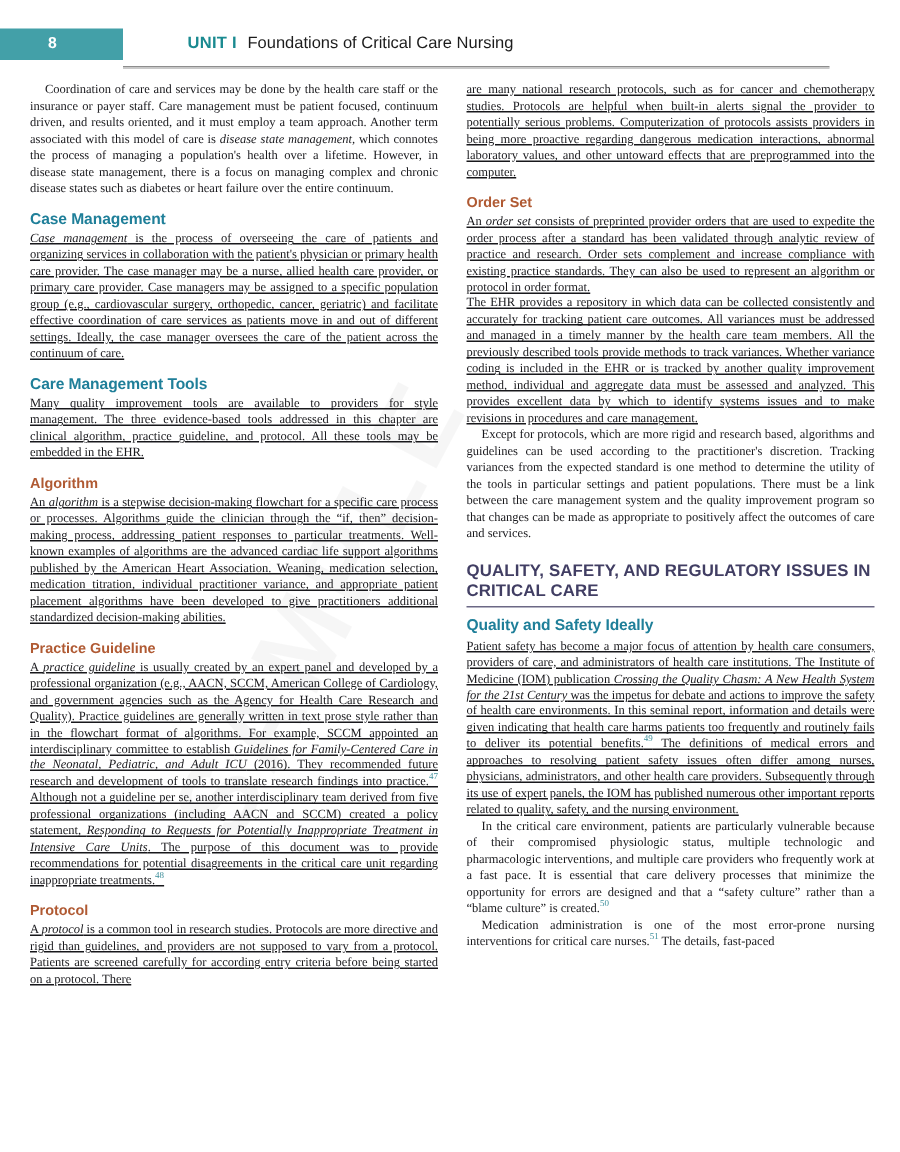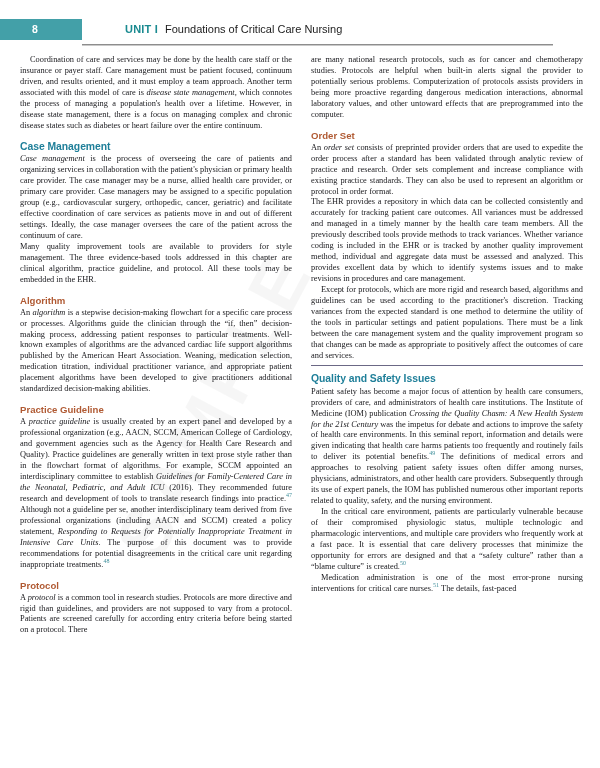--- a/index.html
+++ b/index.html
@@ -119,21 +119,21 @@
     font-size: 8.35px;
     line-height: 10.95px;
     text-align: justify;
     text-justify: inter-word;
     hyphens: none;
     color: #18181c;
     font-family: "Liberation Serif", serif;
   }
   p.body.indent { text-indent: 10px; }
   p.body.first  { text-indent: 10px; }
-  p.body.noindent { text-indent: 0; }
+  p.body.noindent { text-indent: 0; text-decoration: underline; }
 
   i, .it { font-style: italic; }
 
   sup.ref {
     color: #3f8f9b;
     font-size: 6px;
     vertical-align: super;
     line-height: 0;
     font-family: "Liberation Serif", serif;
   }
@@ -191,20 +191,21 @@
 
 <div class="columns">
 
   <div class="col">
 
     <p class="body first"><span>Coordination of care and services may be done by the health care staff or the insurance or payer staff. Care management must be patient focused, continuum driven, and results oriented, and it must employ a team approach. Another term associated with this model of care is </span><i>disease state management,</i><span> which connotes the process of managing a population's health over a lifetime. However, in disease state management, there is a focus on managing complex and chronic disease states such as diabetes or heart failure over the entire continuum.</span></p>
 
     <h2 class="b-head">Case Management</h2>
     <p class="body noindent"><i>Case management</i><span> is the process of overseeing the care of patients and organizing services in collaboration with the patient's physician or primary health care provider. The case manager may be a nurse, allied health care provider, or primary care provider. Case managers may be assigned to a specific population group (e.g., cardiovascular surgery, orthopedic, cancer, geriatric) and facilitate effective coordination of care services as patients move in and out of different settings. Ideally, the case manager oversees the care of the patient across the continuum of care.</span></p>
 
+    <h2 class="b-head">Care Management Tools</h2>
     <p class="body noindent">Many quality improvement tools are available to providers for style management. The three evidence-based tools addressed in this chapter are clinical algorithm, practice guideline, and protocol. All these tools may be embedded in the EHR.</p>
 
     <h3 class="c-head">Algorithm</h3>
     <p class="body noindent"><span>An </span><i>algorithm</i><span> is a stepwise decision-making flowchart for a specific care process or processes. Algorithms guide the clinician through the “if, then” decision-making process, addressing patient responses to particular treatments. Well-known examples of algorithms are the advanced cardiac life support algorithms published by the American Heart Association. Weaning, medication selection, medication titration, individual practitioner variance, and appropriate patient placement algorithms have been developed to give practitioners additional standardized decision-making abilities.</span></p>
 
     <h3 class="c-head">Practice Guideline</h3>
     <p class="body noindent"><span>A </span><i>practice guideline</i><span> is usually created by an expert panel and developed by a professional organization (e.g., AACN, SCCM, American College of Cardiology, and government agencies such as the Agency for Health Care Research and Quality). Practice guidelines are generally written in text prose style rather than in the flowchart format of algorithms. For example, SCCM appointed an interdisciplinary committee to establish </span><i>Guidelines for Family-Centered Care in the Neonatal, Pediatric, and Adult ICU</i><span> (2016). They recommended future research and development of tools to translate research findings into practice.</span><sup class="ref">47</sup><span> Although not a guideline per se, another interdisciplinary team derived from five professional organizations (including AACN and SCCM) created a policy statement, </span><i>Responding to Requests for Potentially Inappropriate Treatment in Intensive Care Units</i><span>. The purpose of this document was to provide recommendations for potential disagreements in the critical care unit regarding inappropriate treatments.</span><sup class="ref">48</sup></p>
 
     <h3 class="c-head">Protocol</h3>
     <p class="body noindent"><span>A </span><i>protocol</i><span> is a common tool in research studies. Protocols are more directive and rigid than guidelines, and providers are not supposed to vary from a protocol. Patients are screened carefully for according entry criteria before being started on a protocol. There</span></p>
@@ -214,23 +215,24 @@
   <div class="col">
 
     <p class="body noindent">are many national research protocols, such as for cancer and chemotherapy studies. Protocols are helpful when built-in alerts signal the provider to potentially serious problems. Computerization of protocols assists providers in being more proactive regarding dangerous medication interactions, abnormal laboratory values, and other untoward effects that are preprogrammed into the computer.</p>
 
     <h3 class="c-head">Order Set</h3>
     <p class="body noindent"><span>An </span><i>order set</i><span> consists of preprinted provider orders that are used to expedite the order process after a standard has been validated through analytic review of practice and research. Order sets complement and increase compliance with existing practice standards. They can also be used to represent an algorithm or protocol in order format.</span></p>
 
     <p class="body noindent">The EHR provides a repository in which data can be collected consistently and accurately for tracking patient care outcomes. All variances must be addressed and managed in a timely manner by the health care team members. All the previously described tools provide methods to track variances. Whether variance coding is included in the EHR or is tracked by another quality improvement method, individual and aggregate data must be assessed and analyzed. This provides excellent data by which to identify systems issues and to make revisions in procedures and care management.</p>
     <p class="body indent">Except for protocols, which are more rigid and research based, algorithms and guidelines can be used according to the practitioner's discretion. Tracking variances from the expected standard is one method to determine the utility of the tools in particular settings and patient populations. There must be a link between the care management system and the quality improvement program so that changes can be made as appropriate to positively affect the outcomes of care and services.</p>
 
+    <h1 class="a-head">QUALITY, SAFETY, AND REGULATORY ISSUES IN CRITICAL CARE</h1>
     <div class="a-rule"></div>
 
-    <h2 class="b-head tight">Quality and Safety Issues</h2>
+    <h2 class="b-head tight">Quality and Safety Ideally</h2>
     <p class="body noindent"><span>Patient safety has become a major focus of attention by health care consumers, providers of care, and administrators of health care institutions. The Institute of Medicine (IOM) publication </span><i>Crossing the Quality Chasm: A New Health System for the 21st Century</i><span> was the impetus for debate and actions to improve the safety of health care environments. In this seminal report, information and details were given indicating that health care harms patients too frequently and routinely fails to deliver its potential benefits.</span><sup class="ref">49</sup><span> The definitions of medical errors and approaches to resolving patient safety issues often differ among nurses, physicians, administrators, and other health care providers. Subsequently through its use of expert panels, the IOM has published numerous other important reports related to quality, safety, and the nursing environment.</span></p>
 
     <p class="body indent"><span>In the critical care environment, patients are particularly vulnerable because of their compromised physiologic status, multiple technologic and pharmacologic interventions, and multiple care providers who frequently work at a fast pace. It is essential that care delivery processes that minimize the opportunity for errors are designed and that a “safety culture” rather than a “blame culture” is created.</span><sup class="ref">50</sup></p>
 
     <p class="body indent"><span>Medication administration is one of the most error-prone nursing interventions for critical care nurses.</span><sup class="ref">51</sup><span> The details, fast-paced</span></p>
 
   </div>
 </div>
 
 </body></html>

